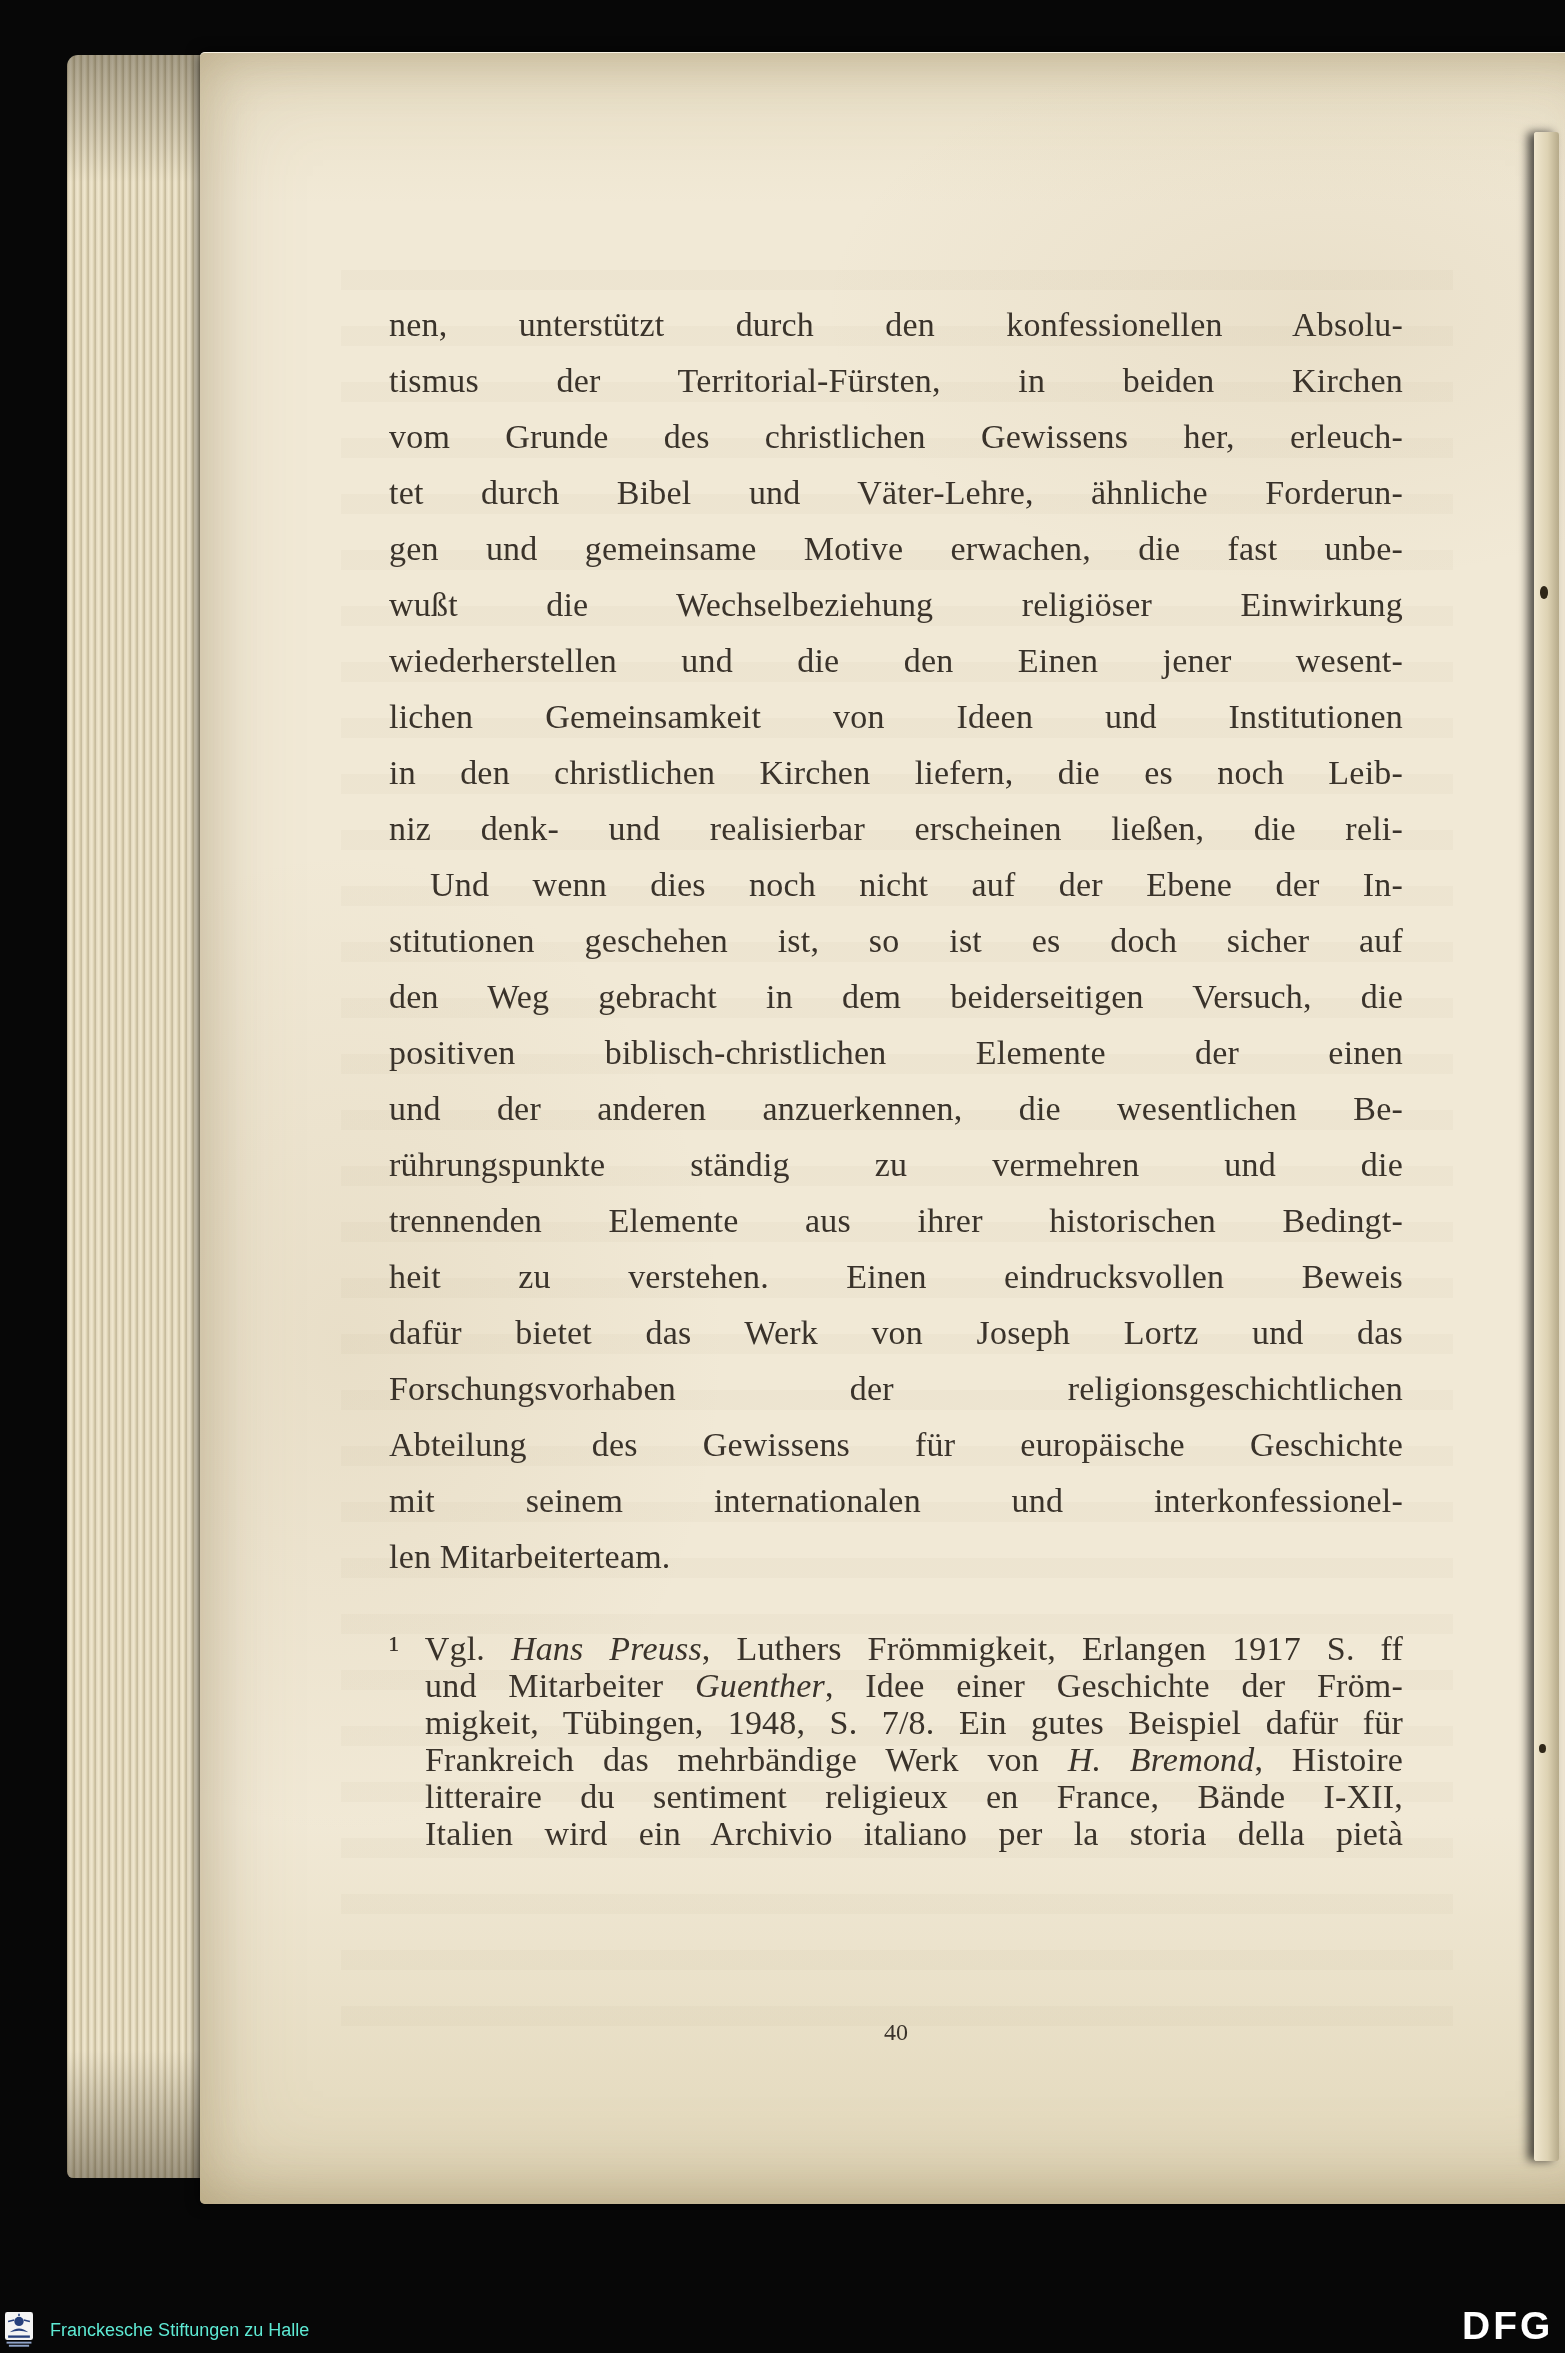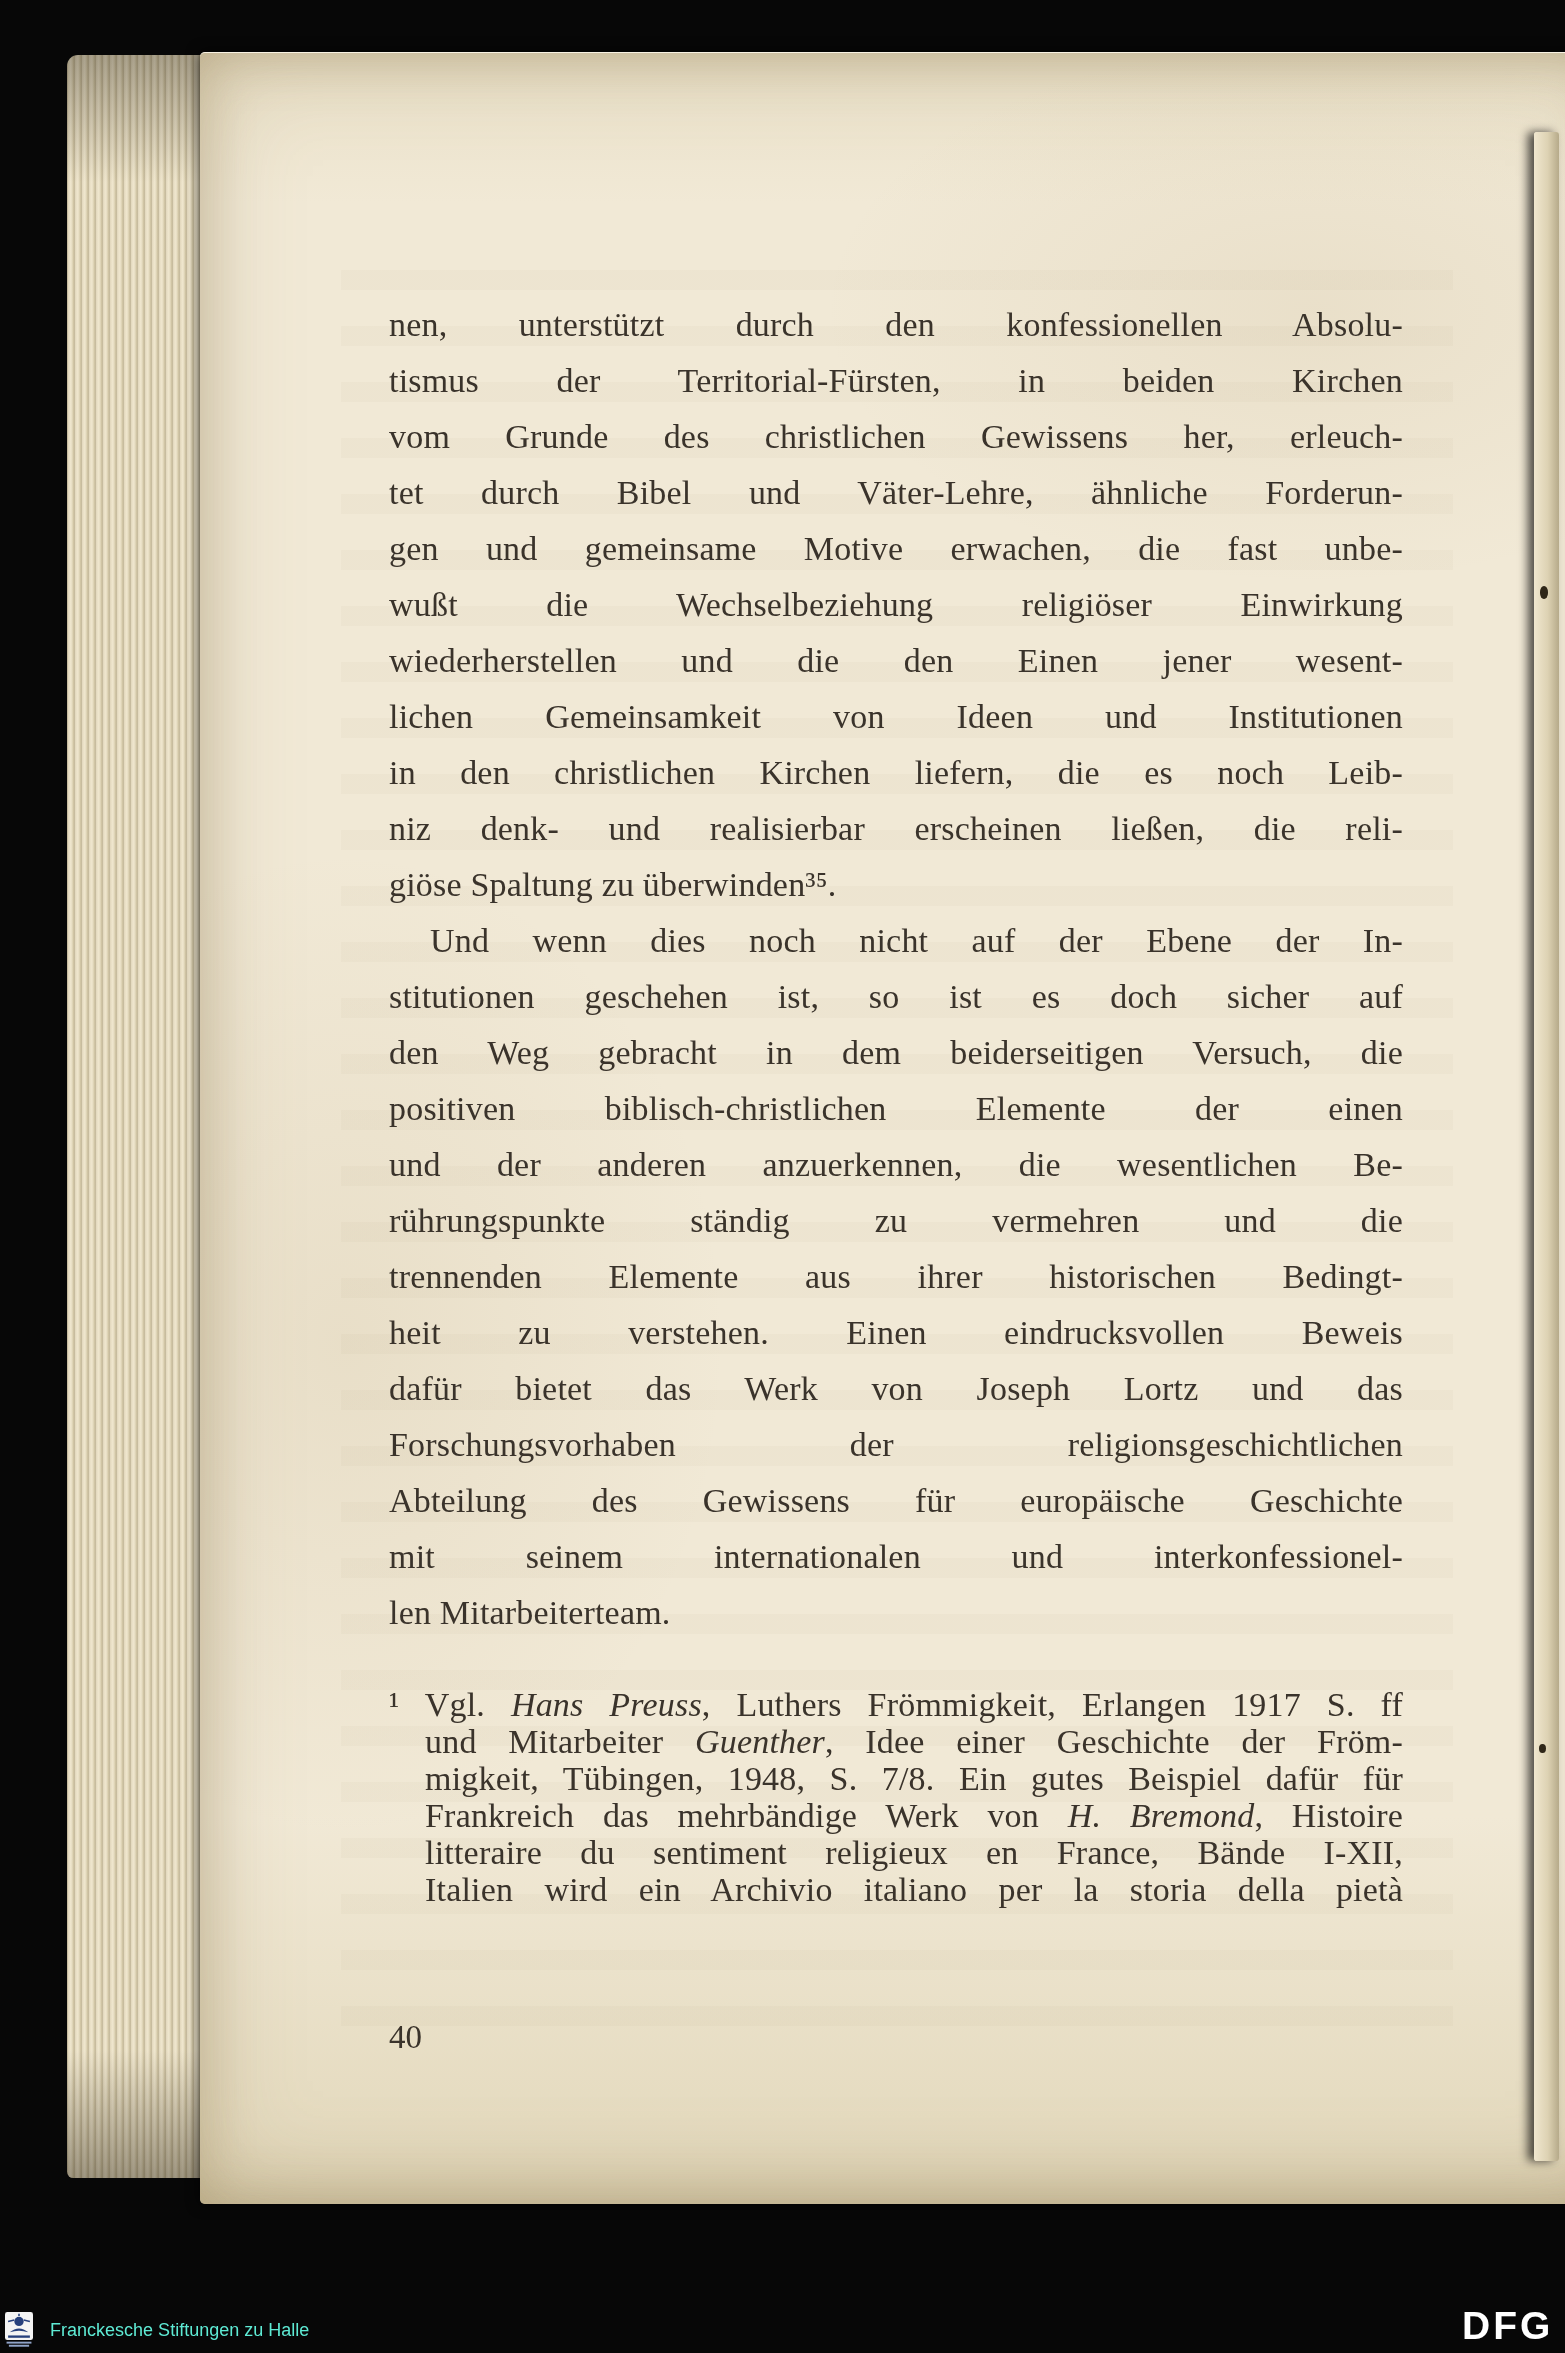--- a/index.html
+++ b/index.html
@@ -92,21 +92,22 @@
   }
   .fline.first { text-indent: -36px; }
   .fline i { font-style: italic; }
 
   
   .pagenum {
     position: absolute;
     left: 189px;
     top: 1966px;
     width: 1014px;
-    font-size: 33px;
+    text-align: center;
+    font-size: 24px;
     color: #3a332b;
   }
 
   
   .facing {
     position: absolute;
     left: 1534px;
     top: 132px;
     width: 25px;
     height: 2029px;
@@ -164,21 +165,20 @@
       <div class="line">nen, unterstützt durch den konfessionellen Absolu-</div>
       <div class="line">tismus der Territorial-Fürsten, in beiden Kirchen</div>
       <div class="line">vom Grunde des christlichen Gewissens her, erleuch-</div>
       <div class="line">tet durch Bibel und Väter-Lehre, ähnliche Forderun-</div>
       <div class="line">gen und gemeinsame Motive erwachen, die fast unbe-</div>
       <div class="line">wußt die Wechselbeziehung religiöser Einwirkung</div>
       <div class="line">wiederherstellen und die den Einen jener wesent-</div>
       <div class="line">lichen Gemeinsamkeit von Ideen und Institutionen</div>
       <div class="line">in den christlichen Kirchen liefern, die es noch Leib-</div>
       <div class="line">niz denk- und realisierbar erscheinen ließen, die reli-</div>
-      <div class="line last">giöse Spaltung zu überwinden³⁵.</div>
     </div>
 
     <div>
       <div class="line indent">Und wenn dies noch nicht auf der Ebene der In-</div>
       <div class="line">stitutionen geschehen ist, so ist es doch sicher auf</div>
       <div class="line">den Weg gebracht in dem beiderseitigen Versuch, die</div>
       <div class="line">positiven biblisch-christlichen Elemente der einen</div>
       <div class="line">und der anderen anzuerkennen, die wesentlichen Be-</div>
       <div class="line">rührungspunkte ständig zu vermehren und die</div>
       <div class="line">trennenden Elemente aus ihrer historischen Bedingt-</div>

